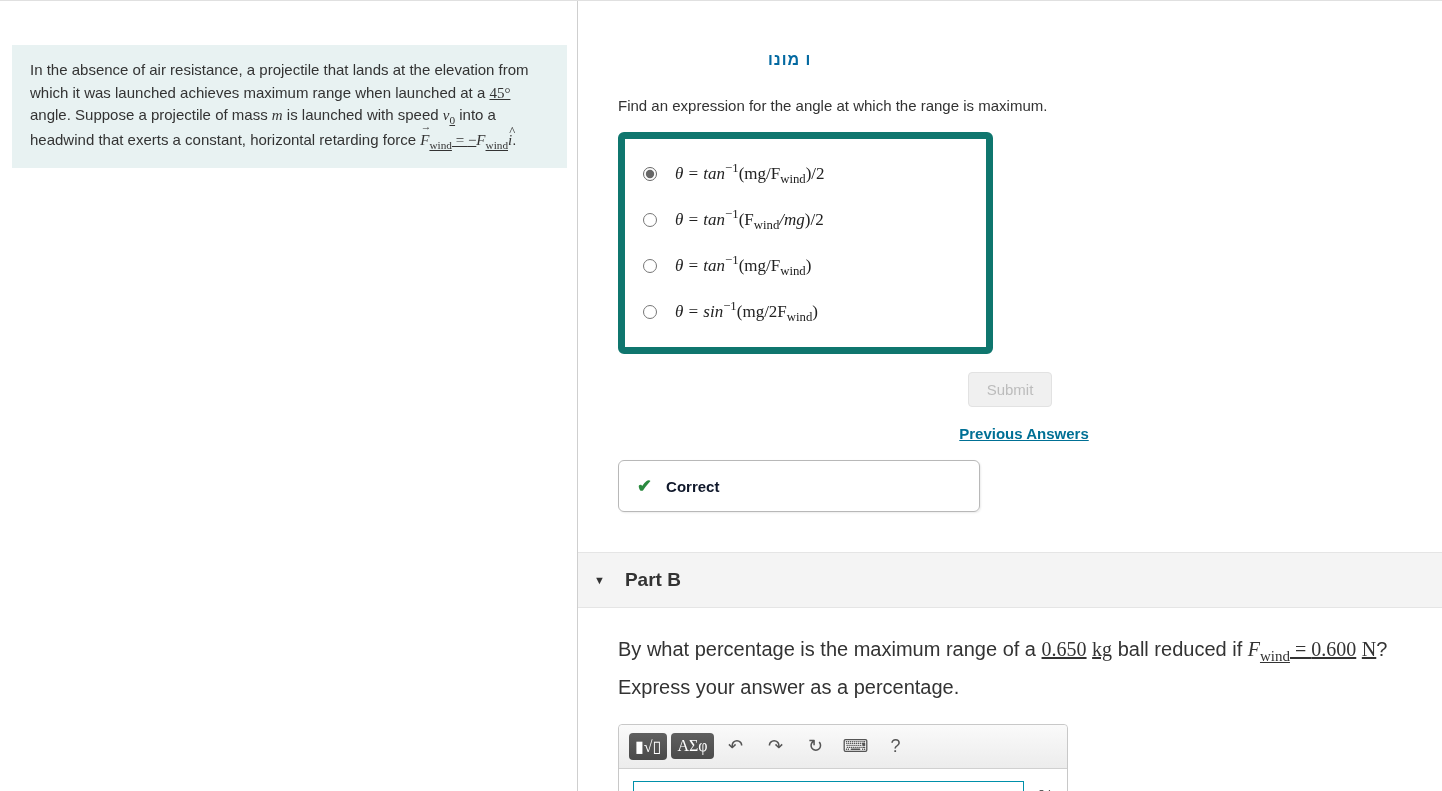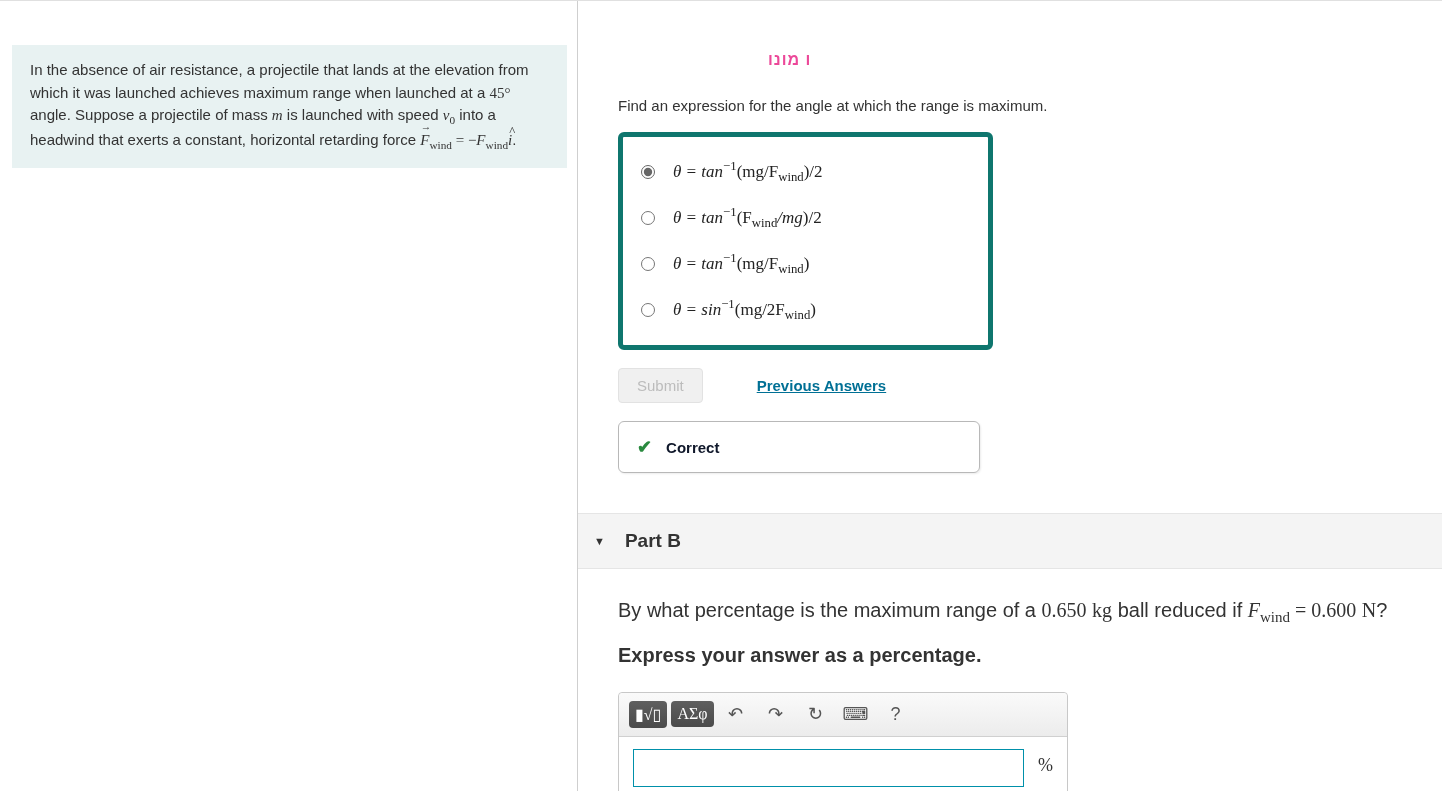--- a/index.html
+++ b/index.html
@@ -8,46 +8,46 @@
 .left-col { width: 577px; padding: 44px 10px 10px 12px; }
 .right-col { flex: 1; border-left: 1px solid #cfcfcf; padding: 0 0 20px 0; }
 .problem-box { background: #e8f2f2; padding: 14px 18px; color: #333; line-height: 1.5; font-size: 15px; }
 .var { font-style: italic; font-family: 'Times New Roman', serif; }
 .sub { font-size: 0.75em; vertical-align: sub; font-style: normal; }
 .sup { font-size: 0.75em; vertical-align: super; }
 .vec { position: relative; display: inline-block; }
 .vec::before { content: '→'; position: absolute; top: -0.9em; left: 0.05em; font-size: 0.7em; font-style: normal; }
 .hat { position: relative; display: inline-block; }
 .hat::before { content: '^'; position: absolute; top: -0.55em; left: 0.1em; font-size: 0.85em; font-style: normal; }
-.part-header-truncated { color: #ec4899; font-weight: bold; font-size: 16px; padding: 50px 0 12px 190px; letter-spacing: 1px; }
+.part-header-truncated { color: #0369a1; font-weight: bold; font-size: 16px; padding: 50px 0 12px 190px; letter-spacing: 1px; }
 .question-area { padding: 0 40px 0 40px; }
 .question-text { font-size: 15px; color: #333; margin: 16px 0 18px 0; }
-.choice-box { border: 5px solid #0f766e; border-radius: 6px; width: 375px; padding: 12px 0; }
+.choice-box { border: 7px solid #0f766e; border-radius: 6px; width: 375px; padding: 12px 0; }
 .choice-row { display: flex; align-items: center; padding: 10px 18px; font-family: 'Times New Roman', serif; font-size: 17px; color: #222; }
 .choice-row input[type="radio"] { margin-right: 18px; width: 14px; height: 14px; accent-color: #666; }
 .math { font-family: 'Times New Roman', serif; }
-.btn-row { margin: 18px 0; display: flex; align-items: center; gap: 26px; }
+.btn-row { margin: 18px 9px; display: flex; align-items: center; gap: 18px; flex-direction: column; }
 .submit-btn { background: #f0f0f0; color: #bcbcbc; border: 1px solid #e2e2e2; border-radius: 4px; padding: 8px 18px; font-size: 15px; cursor: not-allowed; }
 .prev-link { color: #007095; font-weight: bold; text-decoration: underline; font-size: 15px; cursor: pointer; padding-left: 28px; }
 .feedback-box { border: 1px solid #b8b8b8; border-radius: 6px; width: 362px; padding: 14px 18px; display: flex; align-items: center; gap: 14px; box-shadow: 1px 1px 2px rgba(0,0,0,0.08); margin-top: 6px; }
 .check-icon { color: #2a8a3f; font-size: 18px; font-weight: bold; }
 .feedback-text { font-weight: bold; font-size: 15px; color: #0f172a; }
 .part-b-header { background: #f4f4f4; border-top: 1px solid #e5e5e5; border-bottom: 1px solid #e5e5e5; margin-top: 40px; padding: 16px 0 16px 16px; display: flex; align-items: center; gap: 20px; }
 .caret-down { font-size: 11px; color: #333; cursor: pointer; }
 .part-b-title { font-weight: bold; font-size: 19px; }
 .partb-q { padding: 26px 40px 0 40px; font-size: 20px; line-height: 1.5; }
-.bold-instr { font-weight: bold; margin-top: 11px; display: block; }
+.bold-instr { font-weight: normal; margin-top: 4px; display: block; }
 .answer-box { margin: 22px 40px 0 40px; border: 1px solid #c8c8c8; border-radius: 4px; width: 450px; }
 .toolbar { background: linear-gradient(#fafafa,#ececec); border-bottom: 1px solid #d0d0d0; border-radius: 4px 4px 0 0; padding: 8px 10px; display: flex; align-items: center; gap: 4px; }
 .tb-group { background: linear-gradient(#5f5f5f,#4a4a4a); border-radius: 4px; padding: 4px 6px; color: #fff; font-size: 16px; display: flex; align-items: center; gap: 2px; margin-right: 0; cursor: pointer; font-family: 'Times New Roman', serif; }
 .tb-icon { color: #555; font-size: 18px; width: 36px; text-align: center; cursor: pointer; }
 .input-row { display: flex; align-items: stretch; padding: 12px 14px; }
 .ans-input { flex: 1; border: 1px solid #0090aa; background: #fff; height: 38px; padding: 4px 8px; font-size: 15px; outline: none; }
 .unit-label { padding: 6px 0 0 14px; font-size: 18px; color: #333; }
-.serif { font-family: 'Times New Roman', serif; }
+.serif { font-family: 'Times New Roman', serif; text-decoration: underline; }
 </style>
 </head>
 <body>
 
 <div class="container">
   <div class="left-col">
     <div class="problem-box">
       <span>In the absence of air resistance, a projectile that lands at the elevation from which it was launched achieves maximum range when launched at a </span><span class="serif">45°</span><span> angle. Suppose a projectile of mass </span><span class="var">m</span><span> is launched with speed </span><span class="var">v</span><span class="sub serif">0</span><span> into a headwind that exerts a constant, horizontal retarding force </span><span class="var vec">F</span><span class="sub serif">wind</span><span class="serif"> = </span><span class="serif">−</span><span class="var">F</span><span class="sub serif">wind</span><span class="var hat">i</span><span>.</span>
     </div>
   </div>

